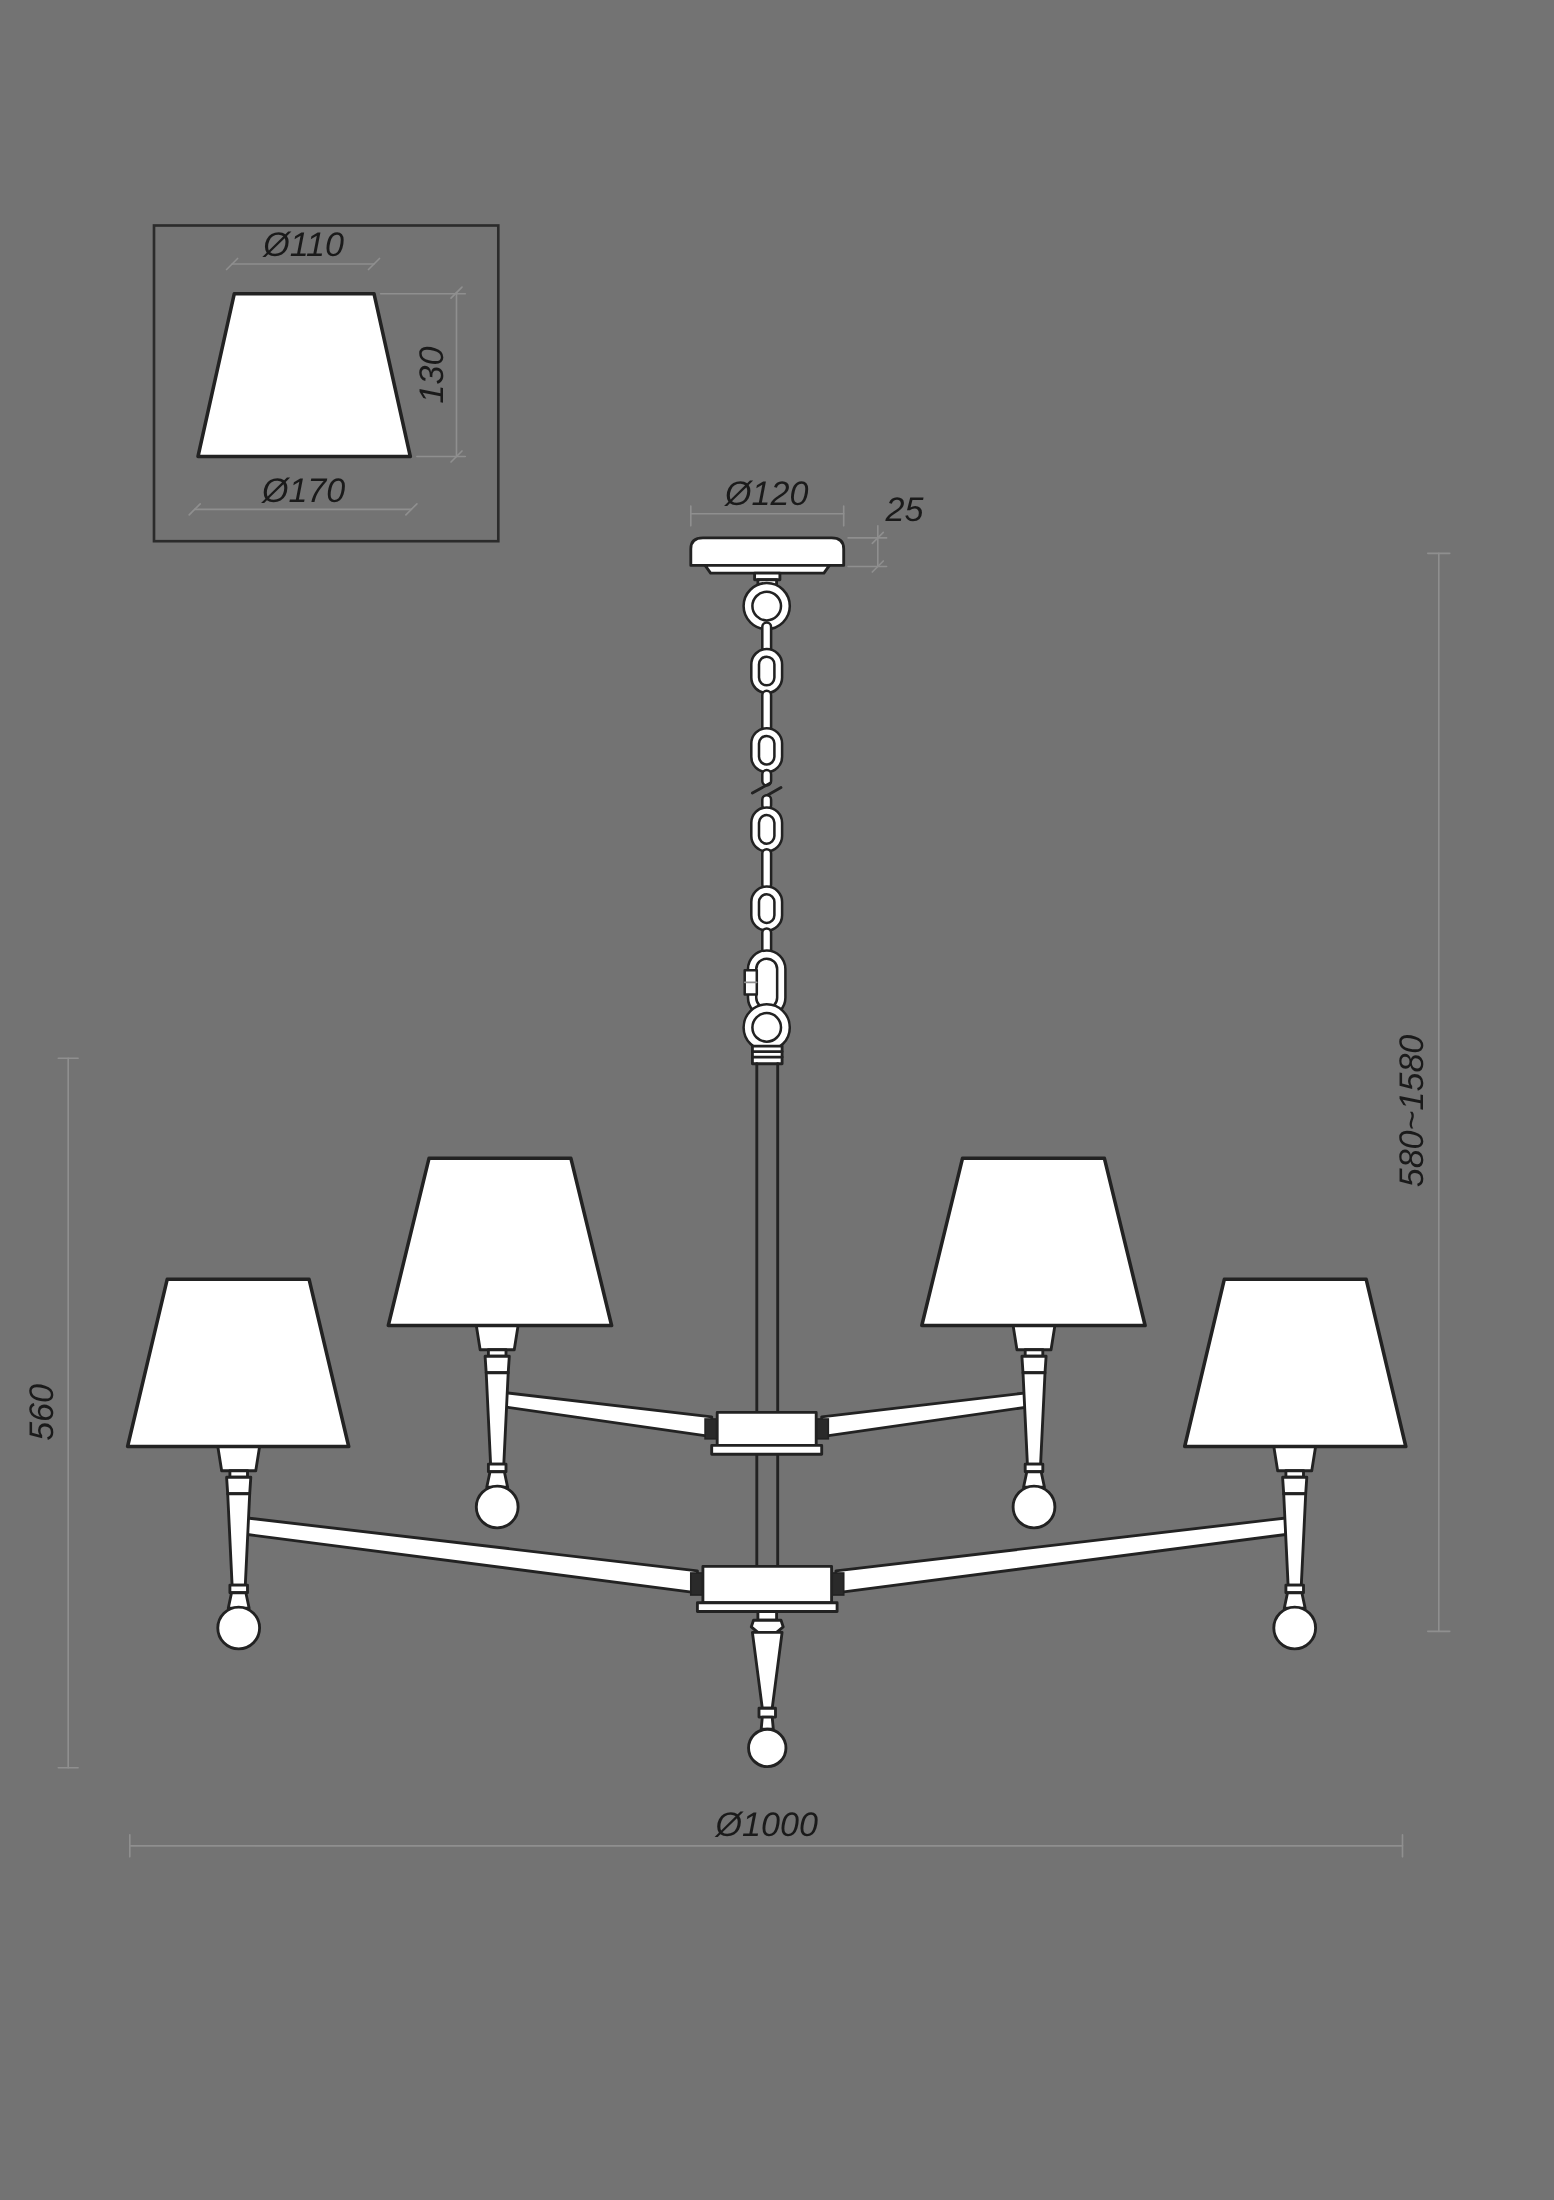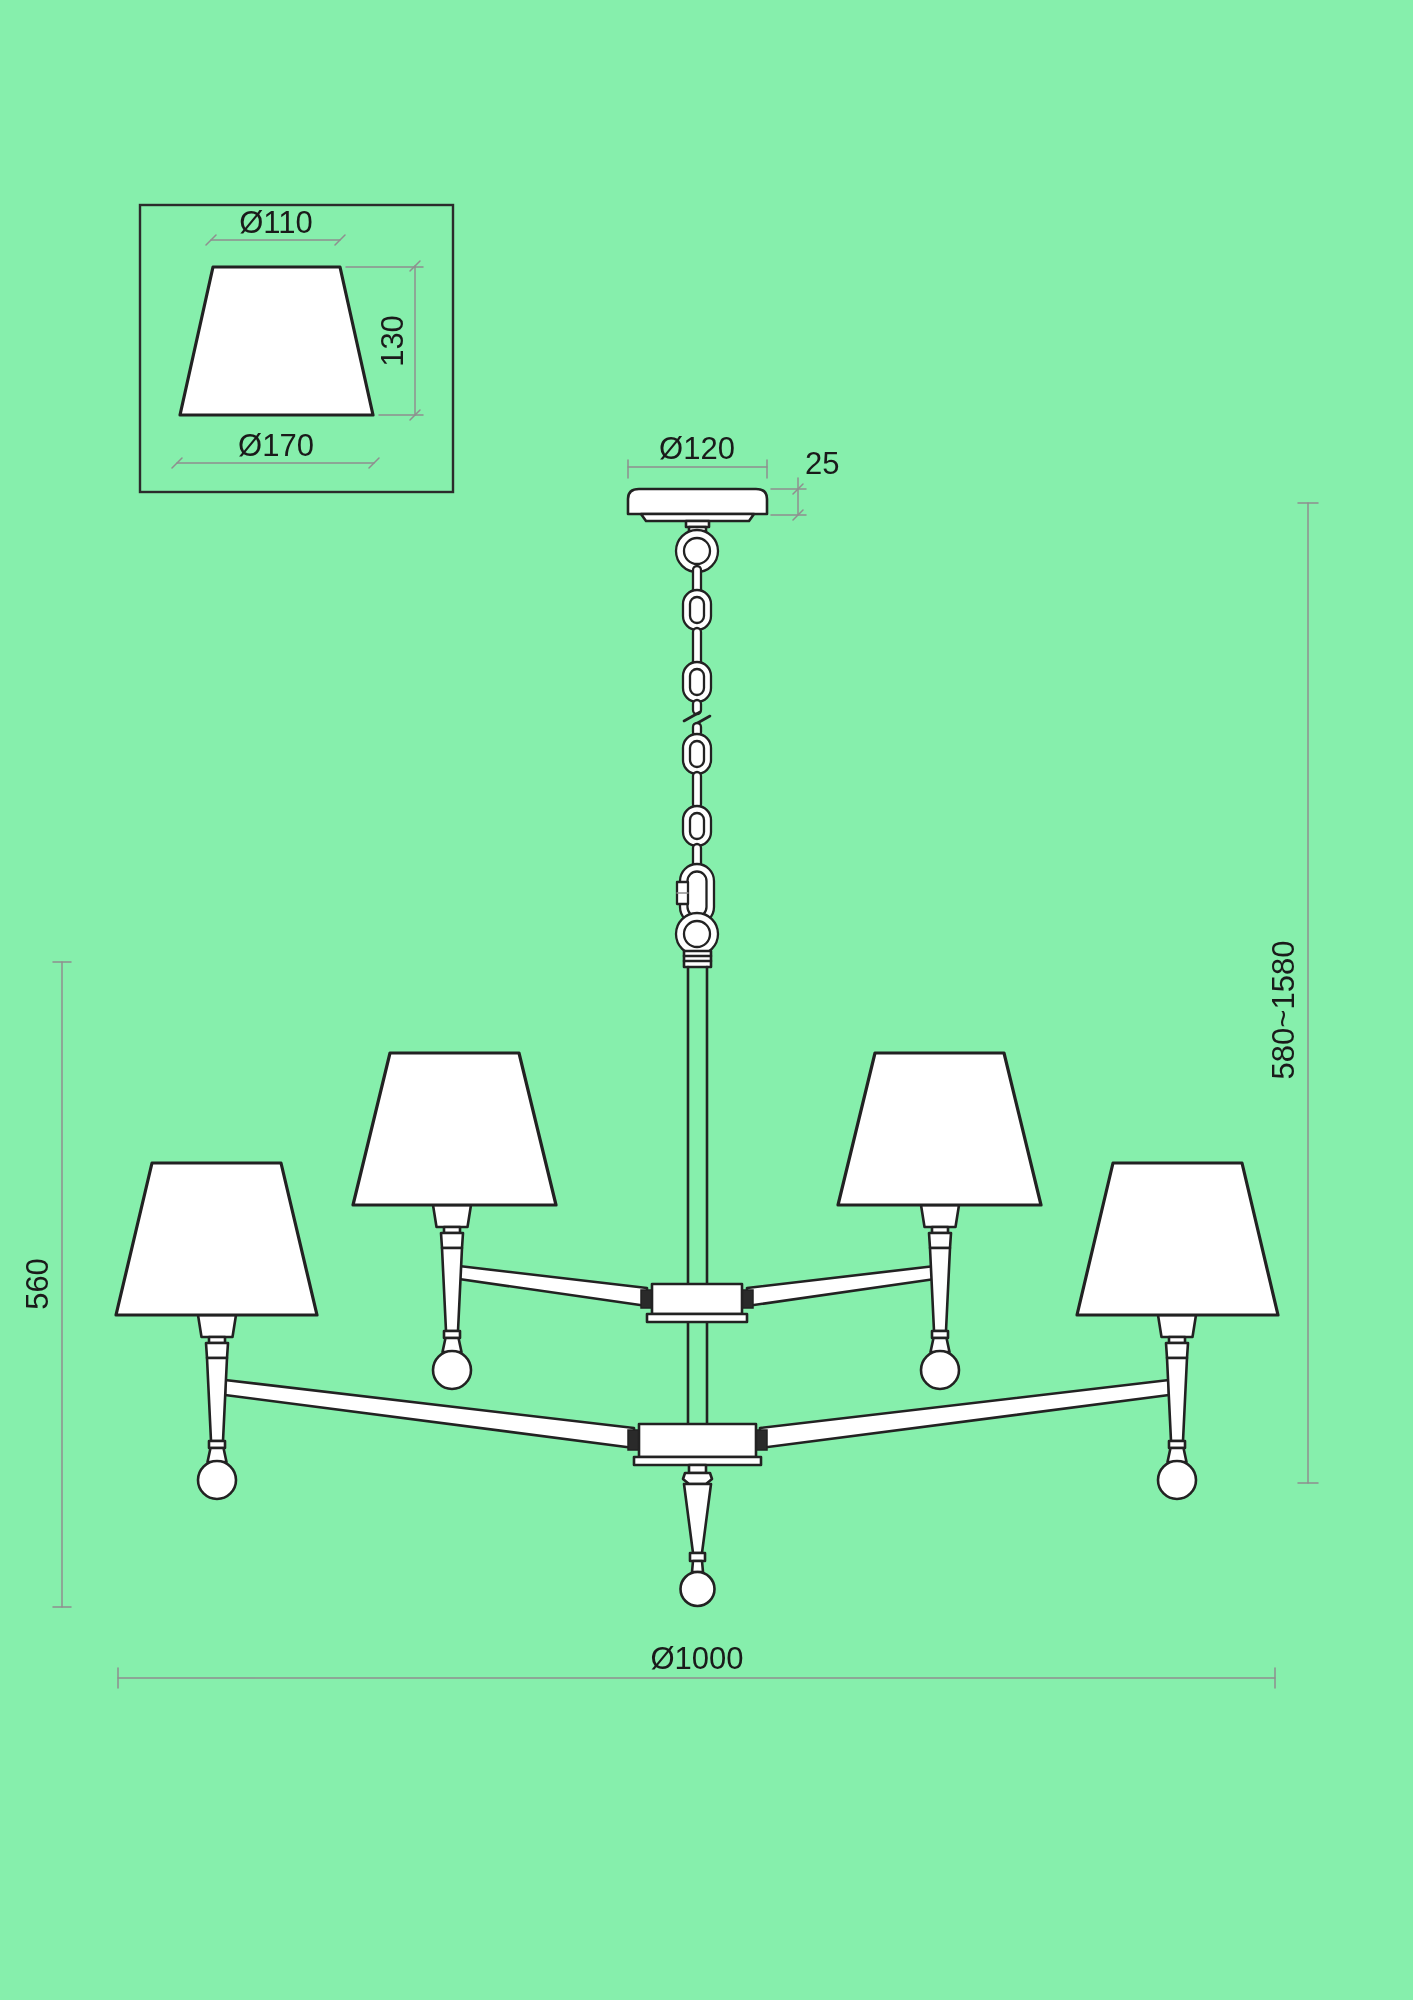--- a/index.html
+++ b/index.html
@@ -1,16 +1,16 @@
 <!DOCTYPE html>
 <html><head>
 <meta charset="utf-8">
 <style>
   html,body{margin:0;padding:0;background:#ffffff;}
-  .canvas{position:relative;width:1413px;height:2000px;background:#86efac;overflow:hidden;}
+  .canvas{position:relative;width:1413px;height:2000px;background:#737373;overflow:hidden;font-style:italic;}
   svg{display:block;}
   svg text{
     font-family:"Liberation Sans", sans-serif;
     font-size:31px;
     fill:#1a1a1a;
   }
   .ln{fill:#ffffff;stroke:#222222;stroke-width:2.6;stroke-linejoin:round;stroke-linecap:round;}
   .lnn{fill:none;stroke:#222222;stroke-width:2.6;stroke-linejoin:round;stroke-linecap:round;}
   .shade{fill:#ffffff;stroke:#222222;stroke-width:3.2;stroke-linejoin:round;}
   .chain{fill:#ffffff;stroke:#222222;stroke-width:2.3;stroke-linejoin:round;}

